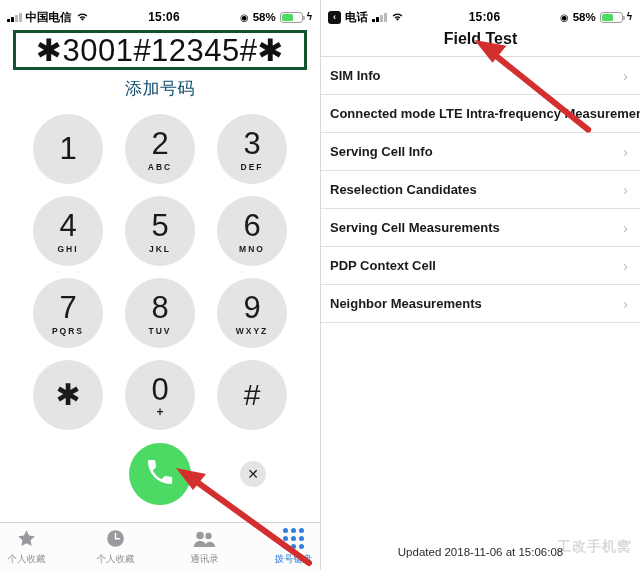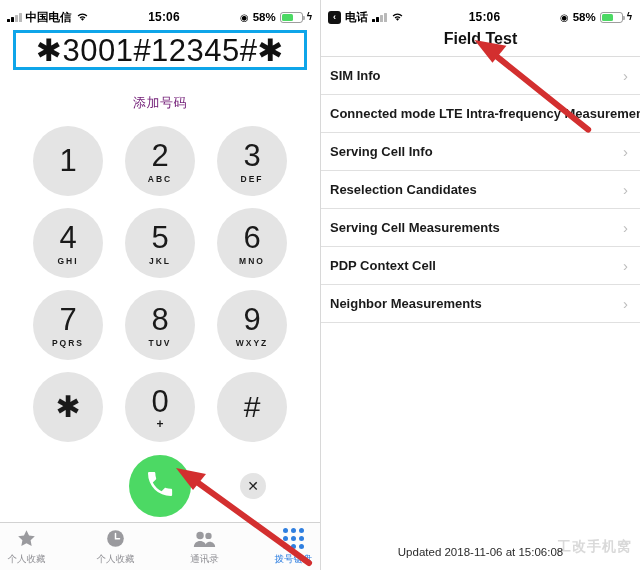--- a/index.html
+++ b/index.html
@@ -48,31 +48,31 @@
   .bolt { font-size: 10px; font-weight: bold; line-height: 1; }
   .loc-icon { font-size: 10px; }
 
   
   .phone-left {
     width: 320px; height: 570px; background: #fff;
     display: flex; flex-direction: column; position: relative;
   }
   .dial-display {
     margin: 8px 13px 0 13px;
-    border: 3px solid #0ea5e9;
+    border: 3px solid #14532d;
     height: 40px; display: flex; align-items: center; justify-content: center;
   }
   .dial-number {
     font-size: 31px; letter-spacing: .5px; color: #111;
     font-family: "Liberation Sans", "DejaVu Sans", sans-serif;
     white-space: nowrap;
   }
   .add-number {
-    text-align: center; color: #701a75; font-size: 13px;
-    margin-top: 24px; letter-spacing: .5px;
+    text-align: center; color: #0c4a6e; font-size: 17px;
+    margin-top: 7px; letter-spacing: .5px;
   }
   .keypad {
     margin-top: 14px; display: grid;
     grid-template-columns: repeat(3, 1fr);
     row-gap: 12px; padding: 0 22px;
     justify-items: center;
   }
   .key {
     width: 70px; height: 70px; border-radius: 50%;
     background: #e4e4e4; display: flex; flex-direction: column;

